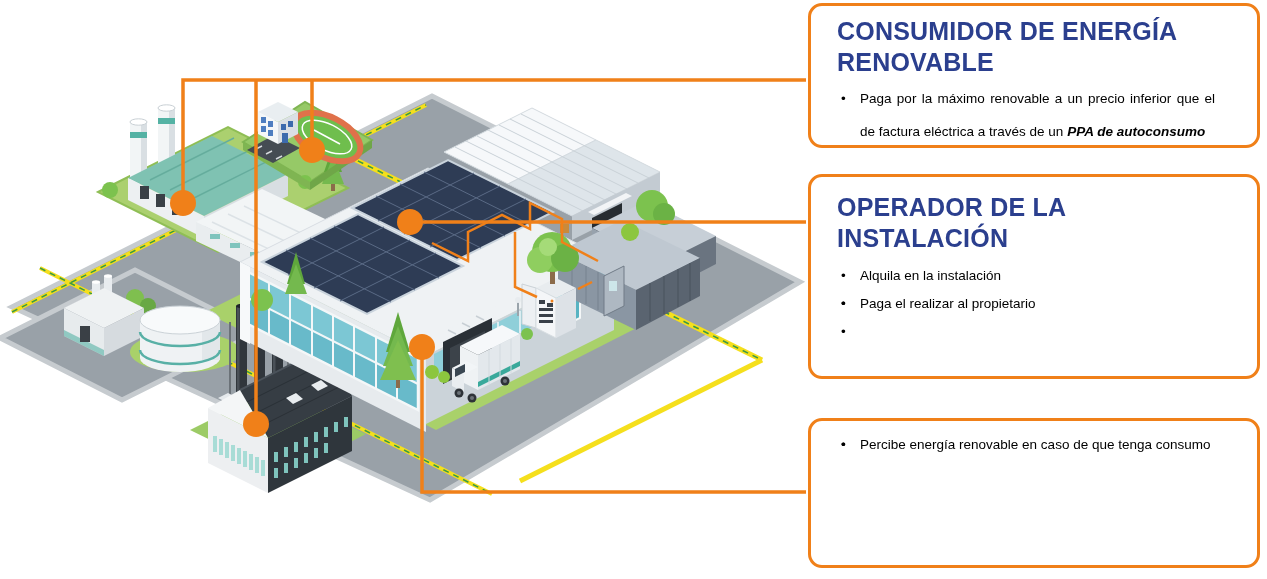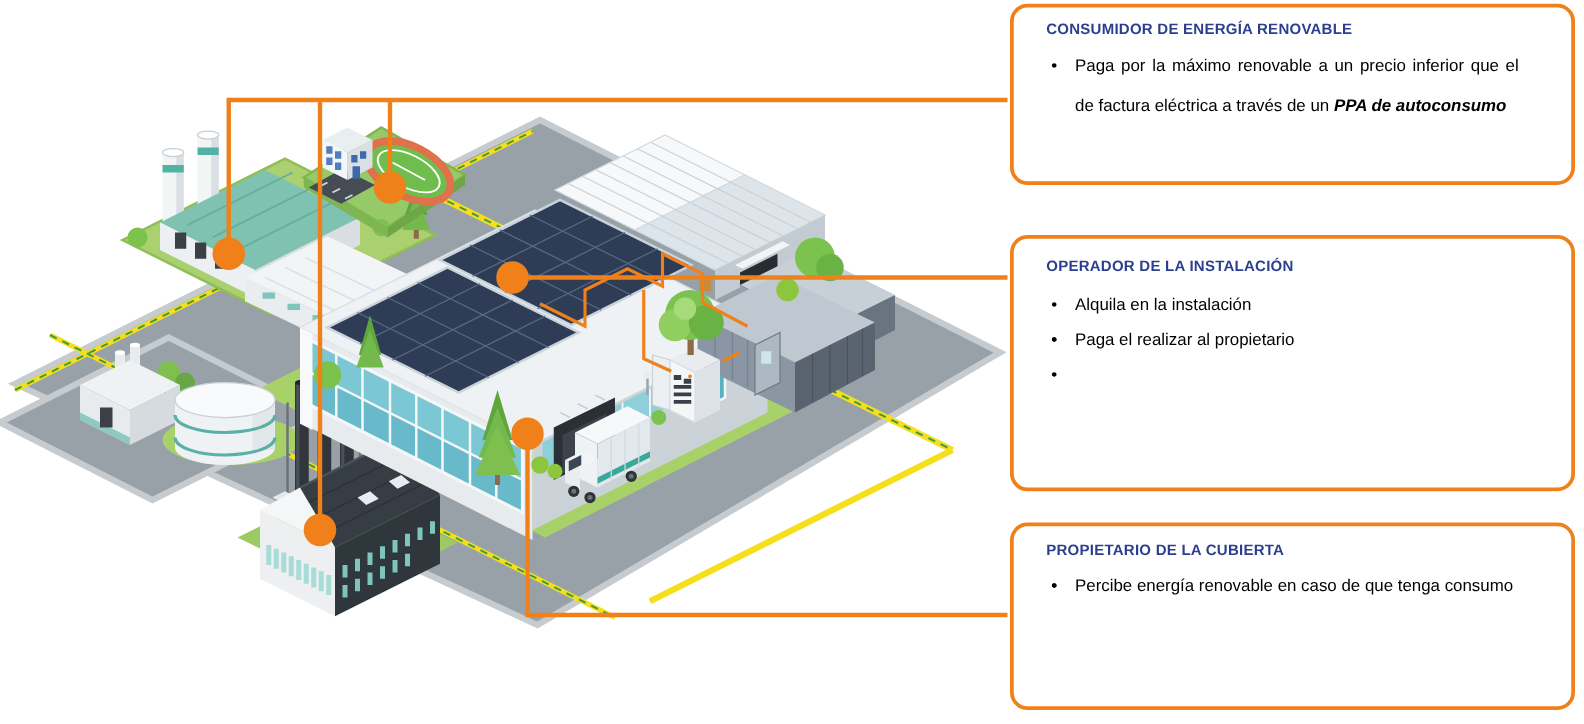--- a/index.html
+++ b/index.html
@@ -1,29 +1,29 @@
 <!DOCTYPE html>
 <html lang="es"><head>
 <meta charset="utf-8">
 <style>
   html,body{margin:0;padding:0;background:#fff;}
   .canvas{position:relative;width:1267px;height:579px;background:#fff;overflow:hidden;
           font-family:"Liberation Sans",sans-serif;}
   .scene{position:absolute;left:0;top:0;}
   .callout{position:absolute;left:808px;width:452px;box-sizing:border-box;background:#fff;
            border:3.5px solid #F08019;border-radius:14px;padding:8px 42px 4px 26px;}
-  .callout h2{margin:2px 0 6px;font-size:12px;line-height:1.22;color:#2B3F8E;
+  .callout h2{margin:2px 0 6px;font-size:25px;line-height:1.22;color:#2B3F8E;
               font-weight:bold;letter-spacing:.2px;}
   .callout ul{margin:0;padding:0;list-style:none;}
   .callout li{position:relative;padding-left:23px;font-size:13.5px;color:#000;
               text-align:justify;}
   .mk{position:absolute;left:4px;}
   .c1{top:3px;height:145px;}
   .c1 li{line-height:2.42;}
-  .c2{top:188px;height:205px;padding-top:13px;}
+  .c2{top:174px;height:205px;padding-top:13px;}
   .c2 h2{margin-bottom:9px;}
   .c2 li{line-height:2.08;}
   .c3{top:418px;height:150px;padding-top:10px;}
   .c3 h2{margin-bottom:7px;}
   .c3 li{line-height:2.06;}
   b{font-weight:bold;font-style:italic;}
 </style>
 </head>
 <body>
 
@@ -380,21 +380,20 @@
         <span class="mk">•</span>
         <span>Paga el realizar al propietario</span>
       </li>
       <li>
         <span class="mk">•</span>
       </li>
     </ul>
   </div>
 
   <div class="callout c3">
-    <h2>PROPIETARIO DE LA CUBIERTA</h2>
     <ul>
       <li>
         <span class="mk">•</span>
       </li>
       <li>
         <span class="mk">•</span>
         <span>Percibe energía renovable en caso de que tenga consumo</span>
       </li>
     </ul>
   </div>

